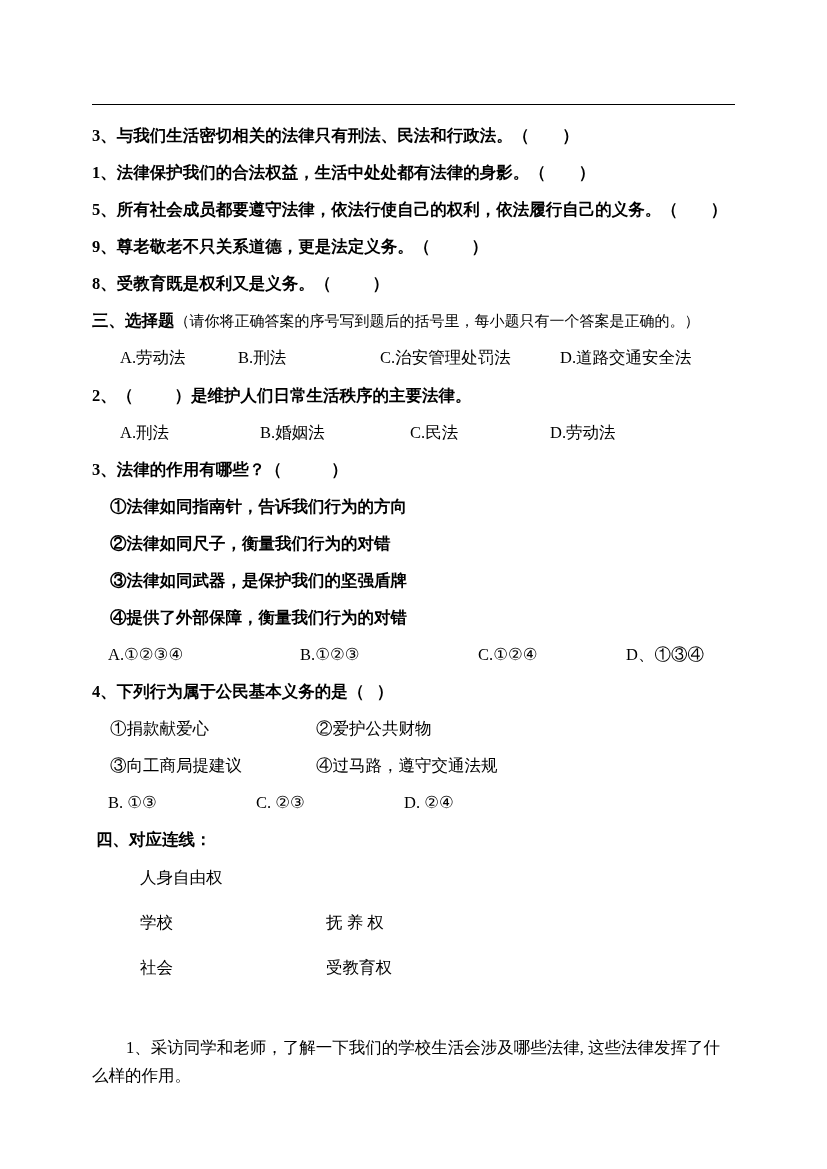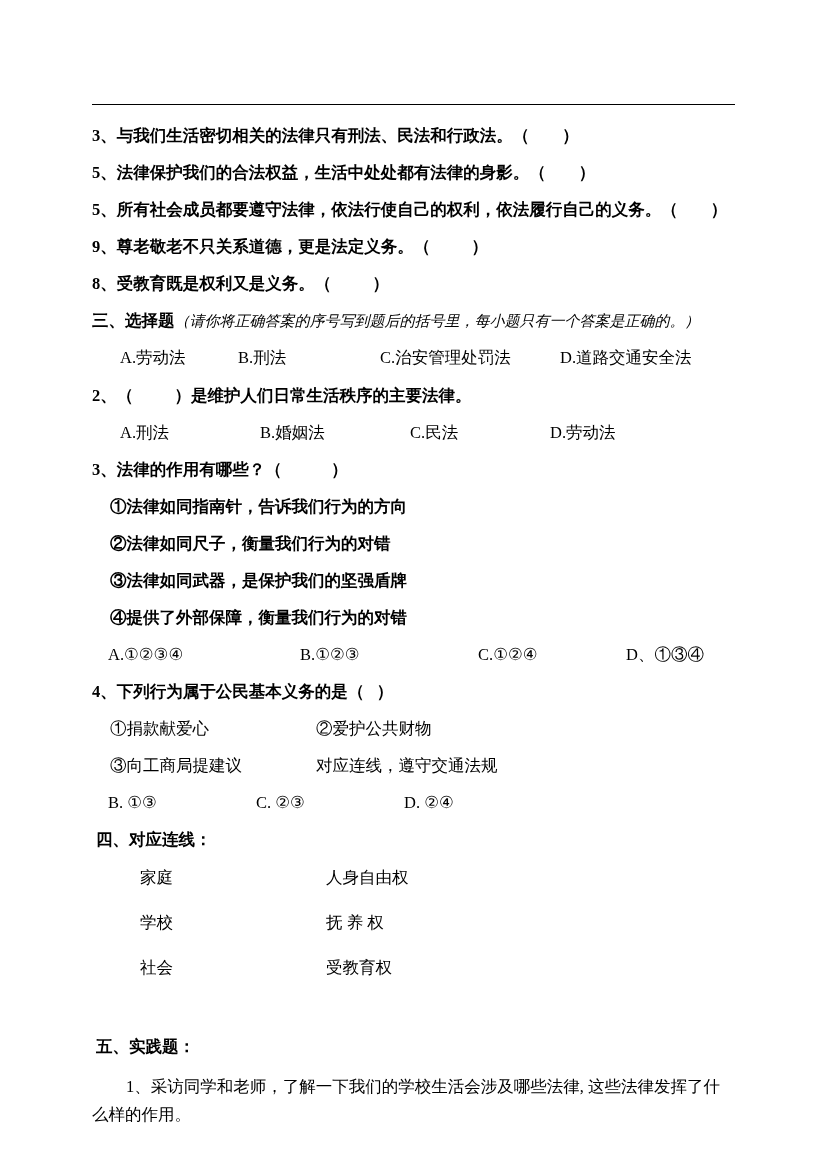--- a/index.html
+++ b/index.html
@@ -39,21 +39,20 @@
   }
   .section-head {
     font-size: 16.5px;
     font-weight: bold;
     line-height: 1.52;
     margin: 0 0 12px 0;
   }
   .section-head .normal {
     font-weight: normal;
     font-size: 15px;
-    font-style: italic;
   }
   .opts {
     font-size: 16.5px;
     line-height: 1.52;
     margin: 0 0 12px 0;
     padding-left: 28px;
     display: flex;
     font-family: Liberation Serif, serif;
   }
   .opts span {
@@ -94,21 +93,21 @@
 </style>
 </head>
 <body>
 
 <div class="page">
 
   <hr class="top-rule">
 
   <div>
     <p class="line">3、与我们生活密切相关的法律只有刑法、民法和行政法。（        ）</p>
-    <p class="line">5、法律保护我们的合法权益，生活中处处都有法律的身影。（        ）</p>
+    <p class="line">1、法律保护我们的合法权益，生活中处处都有法律的身影。（        ）</p>
     <p class="line">5、所有社会成员都要遵守法律，依法行使自己的权利，依法履行自己的义务。（        ）</p>
     <p class="line">9、尊老敬老不只关系道德，更是法定义务。（          ）</p>
     <p class="line">8、受教育既是权利又是义务。（          ）</p>
   </div>
 
   <p class="section-head"><span>三、选择题</span><span class="normal">（请你将正确答案的序号写到题后的括号里，每小题只有一个答案是正确的。）</span></p>
 
   <div class="opts">
     <span style="width:118px">A.劳动法</span>
     <span style="width:142px">B.刑法</span>
@@ -136,42 +135,40 @@
     <span>D、①③④</span>
   </div>
 
   <p class="line">4、下列行为属于公民基本义务的是（   ）</p>
   <div class="opts" style="padding-left:18px">
     <span style="width:206px">①捐款献爱心</span>
     <span>②爱护公共财物</span>
   </div>
   <div class="opts" style="padding-left:18px">
     <span style="width:206px">③向工商局提建议</span>
-    <span>对应连线，遵守交通法规</span>
+    <span>④过马路，遵守交通法规</span>
   </div>
   <div class="opts" style="padding-left:16px">
     <span style="width:148px">B. ①③</span>
     <span style="width:148px">C. ②③</span>
     <span>D. ②④</span>
   </div>
 
   <p class="section-head" style="padding-left:4px">四、对应连线：</p>
   <div class="match-block">
     <div class="match-row">
-      <span class="match-left">家庭</span>
       <span class="match-right">人身自由权</span>
     </div>
     <div class="match-row">
       <span class="match-left">学校</span>
       <span class="match-right">抚 养 权</span>
     </div>
     <div class="match-row">
       <span class="match-left">社会</span>
       <span class="match-right">受教育权</span>
     </div>
   </div>
 
   <div class="spacer-lg"></div>
 
-  <p class="prac-head" style="padding-left:4px">五、实践题：</p>
   <p class="prac-body">1、采访同学和老师，了解一下我们的学校生活会涉及哪些法律, 这些法律发挥了什么样的作用。</p>
 
 </div>
 
 </body></html>

